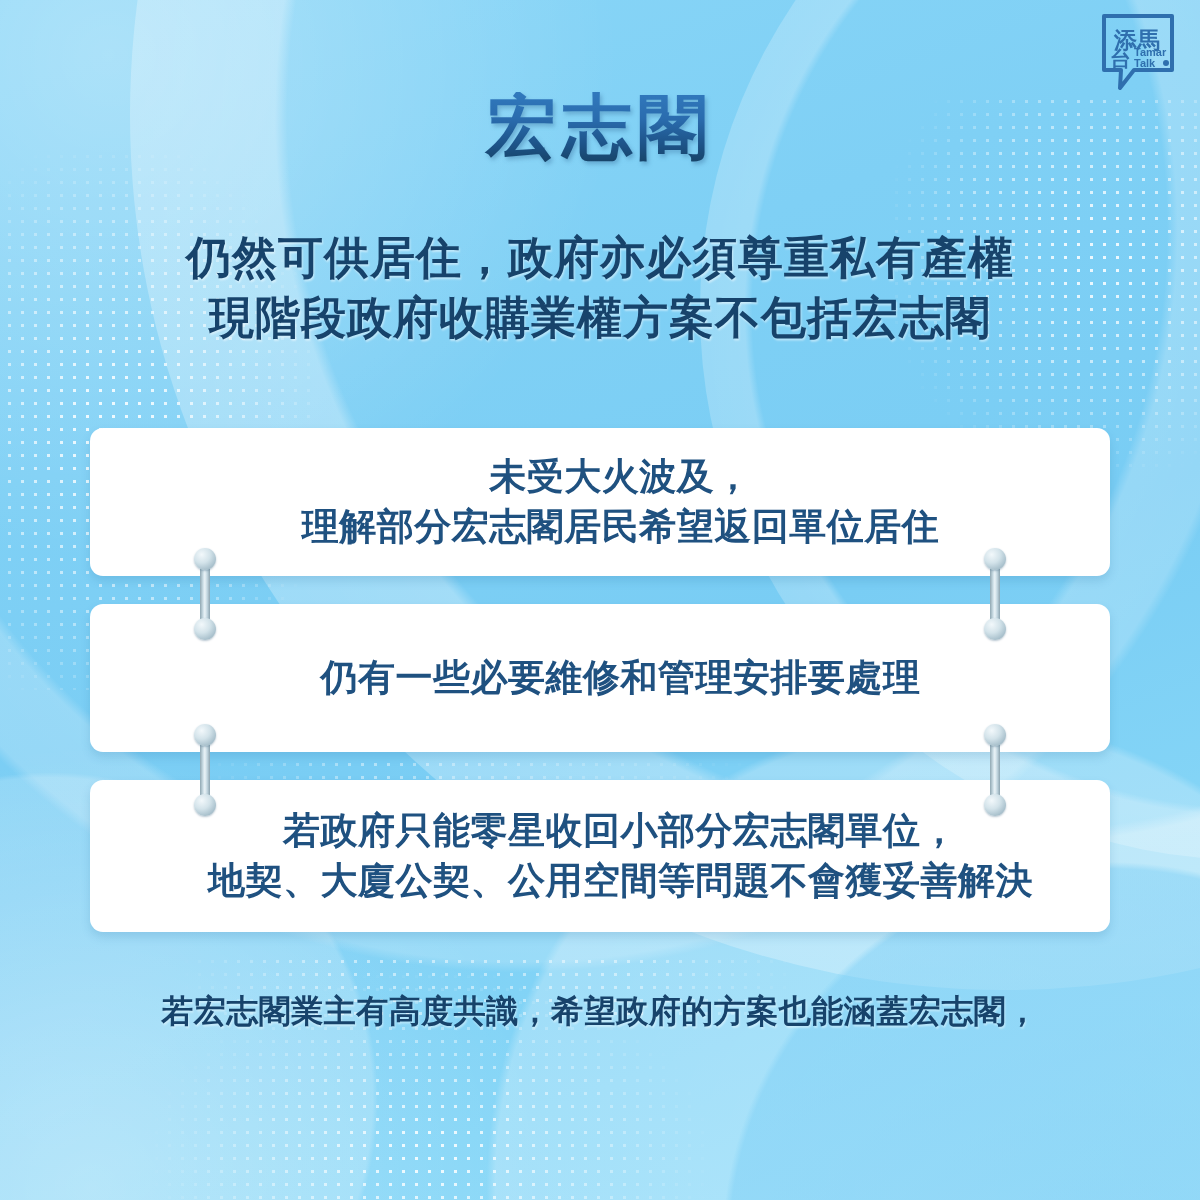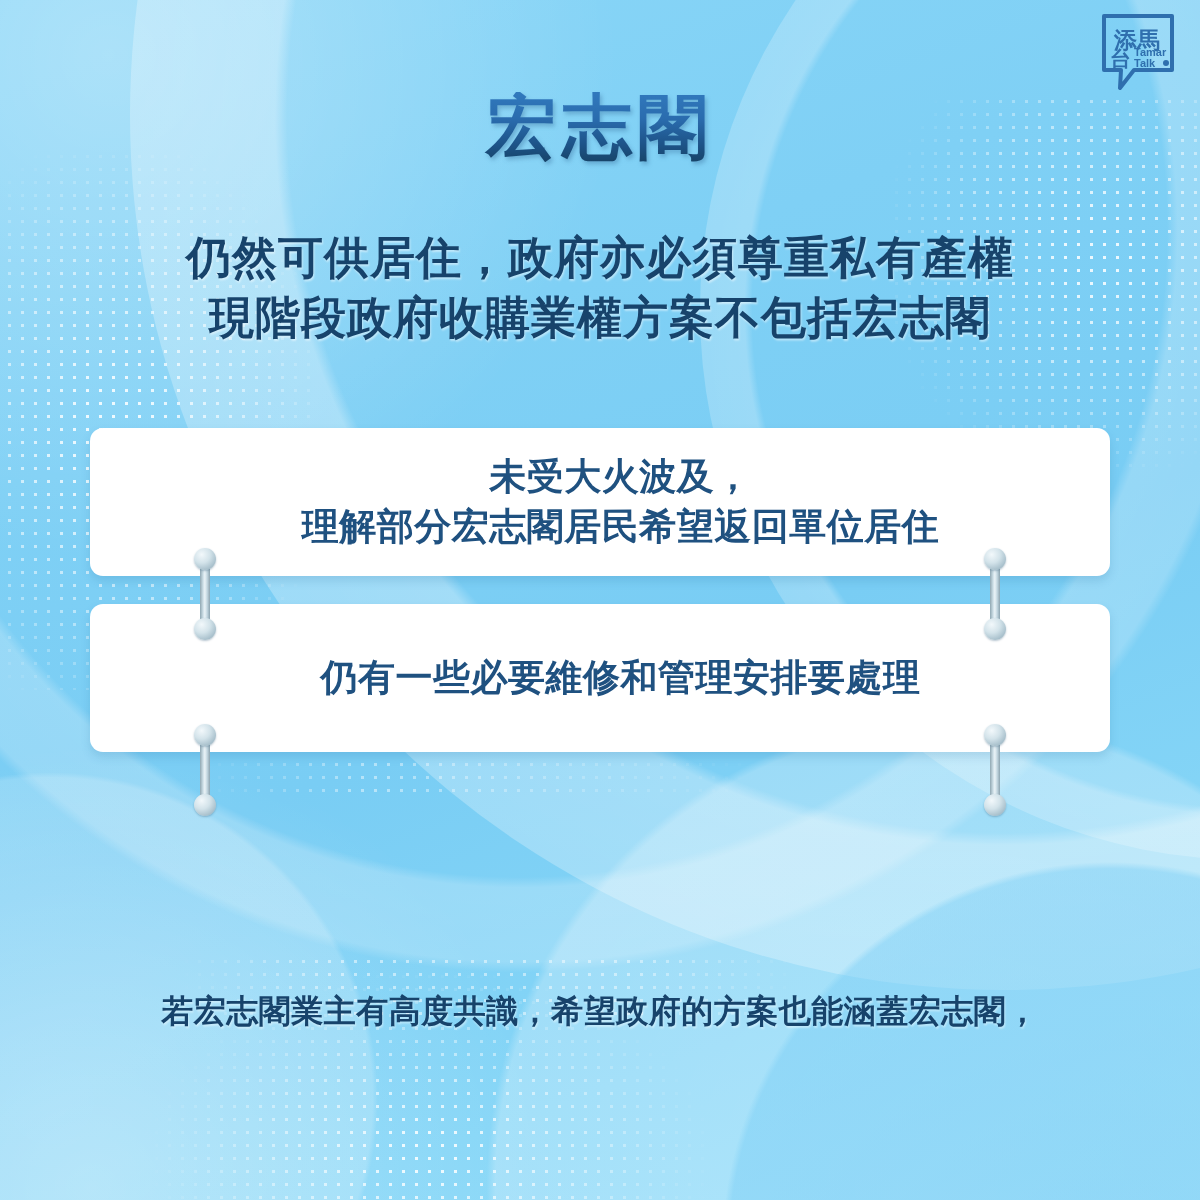--- a/index.html
+++ b/index.html
@@ -260,20 +260,24 @@
 
     <div class="card card-1">
       <div class="line">未受大火波及，</div>
       <div class="line">理解部分宏志閣居民希望返回單位居住</div>
     </div>
 
     <div class="card card-2">
       <div class="line">仍有一些必要維修和管理安排要處理</div>
     </div>
 
+    <div class="card card-3">
+      <div class="line">若政府只能零星收回小部分宏志閣單位，</div>
+      <div class="line">地契、大廈公契、公用空間等問題不會獲妥善解決</div>
+    </div>
 
     <div class="connector conn-1L">
       <div class="rod"></div>
       <div class="cap top"></div>
       <div class="cap bottom"></div>
     </div>
     <div class="connector conn-1R">
       <div class="rod"></div>
       <div class="cap top"></div>
       <div class="cap bottom"></div>

